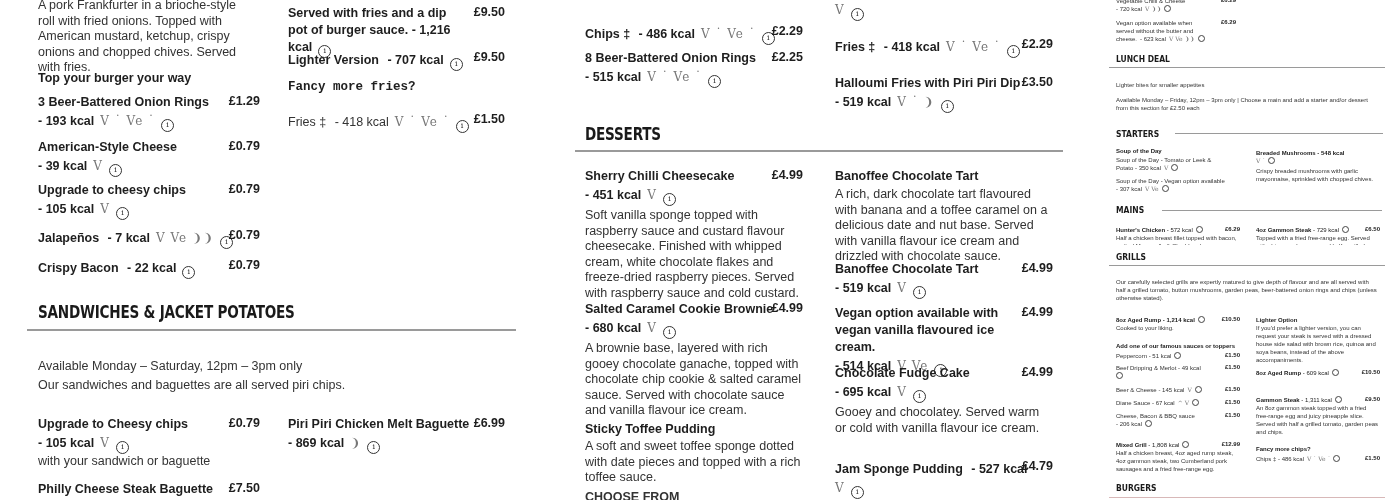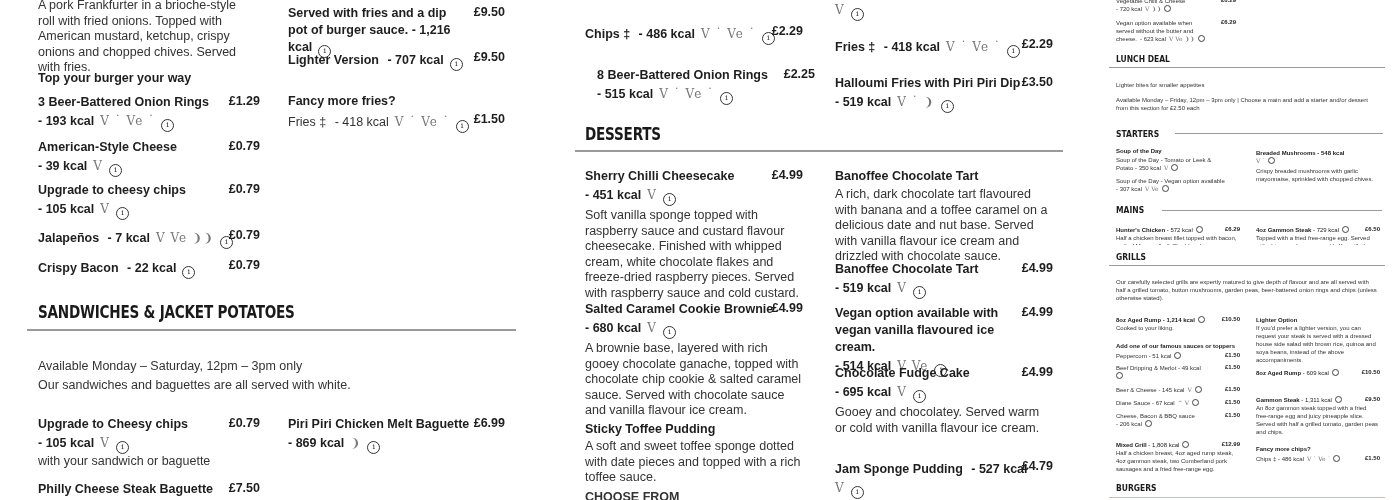--- a/index.html
+++ b/index.html
@@ -60,21 +60,21 @@
     <span class="kcal" style="margin-left:4px;">- 22 kcal</span><span class="info">i</span>
     <span class="price" style="top:0; right:0;">£0.79</span>
   </div>
 
   <div class="section-title abs" style="top:302px; white-space:nowrap;">Sandwiches &amp; Jacket Potatoes</div>
 </div>
 <div class="rule" style="left:27px; top:329px; width:489px;"></div>
 
 <div class="col" style="left:38px; width:480px;">
   <div class="desc abs" style="top:351px; white-space:nowrap;margin-top:8px;">Available Monday – Saturday, 12pm – 3pm only</div>
-  <div class="desc abs" style="top:378px; white-space:nowrap;">Our sandwiches and baguettes are all served with white.</div>
+  <div class="desc abs" style="top:378px; white-space:nowrap;">Our sandwiches and baguettes are all served piri chips.</div>
 
   <div class="abs" style="top:416px; width:222px;">
     <div class="name">Upgrade to Cheesy chips</div>
     <div><span class="kcal">- 105 kcal</span><span class="diet">V</span><span class="info">i</span></div>
     <div class="desc">with your sandwich or baguette</div>
     <span class="price" style="top:0; right:0;">£0.79</span>
   </div>
 
   <div class="abs" style="top:481px; width:222px;">
     <div class="name">Philly Cheese Steak Baguette</div>
@@ -85,41 +85,41 @@
 <div class="col" style="left:288px; width:217px;">
   <div class="abs" style="top:5px; width:217px;">
     <div class="name" style="width:175px;"><span>Served with fries and a dip pot of burger sauce.</span> <span class="kcal">- 1,216 kcal</span><span class="info">i</span></div>
     <span class="price" style="top:0; right:0;">£9.50</span>
   </div>
   <div class="abs" style="top:50px; width:217px;">
     <span class="name">Lighter Version</span>
     <span class="kcal" style="margin-left:4px;">- 707 kcal</span><span class="info">i</span>
     <span class="price" style="top:0; right:0;">£9.50</span>
   </div>
-  <div class="name abs" style="top:93px;">Fancy more fries?</div>
+  <div class="name abs" style="top:79px;font-family:Liberation Mono, monospace;">Fancy more fries?</div>
   <div class="abs" style="top:112px; width:217px;">
     <span class="desc">Fries ‡</span>
     <span class="desc" style="margin-left:4px;">- 418 kcal</span><span class="diet">V ˙ Ve ˙</span><span class="info">i</span>
     <span class="price" style="top:0; right:0;">£1.50</span>
   </div>
 
   <div class="abs" style="top:416px; width:217px;">
     <div class="name">Piri Piri Chicken Melt Baguette</div>
     <div><span class="kcal">- 869 kcal</span><span class="diet">❩</span><span class="info">i</span></div>
     <span class="price" style="top:0; right:0;">£6.99</span>
   </div>
 </div>
 
 <div class="col" style="left:585px; width:218px;">
   <div class="abs" style="top:24px; width:218px;">
     <span class="name">Chips ‡</span>
     <span class="kcal" style="margin-left:4px;">- 486 kcal</span><span class="diet">V ˙ Ve ˙</span><span class="info">i</span>
     <span class="price" style="top:0; right:0;">£2.29</span>
   </div>
-  <div class="abs" style="top:67px; width:218px;margin-left:12px;">
+  <div class="abs" style="top:50px; width:218px;">
     <div class="name">8 Beer-Battered Onion Rings</div>
     <div><span class="kcal">- 515 kcal</span><span class="diet">V ˙ Ve ˙</span><span class="info">i</span></div>
     <span class="price" style="top:0; right:0;">£2.25</span>
   </div>
   <div class="section-title abs" style="top:124px;">Desserts</div>
 
   <div class="abs" style="top:168px; width:218px;">
     <div class="name">Sherry Chilli Cheesecake</div>
     <div><span class="kcal">- 451 kcal</span><span class="diet">V</span><span class="info">i</span></div>
     <div class="desc" style="margin-top:2px;">Soft vanilla sponge topped with raspberry sauce and custard flavour cheesecake. Finished with whipped cream, white chocolate flakes and freeze-dried raspberry pieces. Served with raspberry sauce and cold custard.</div>

